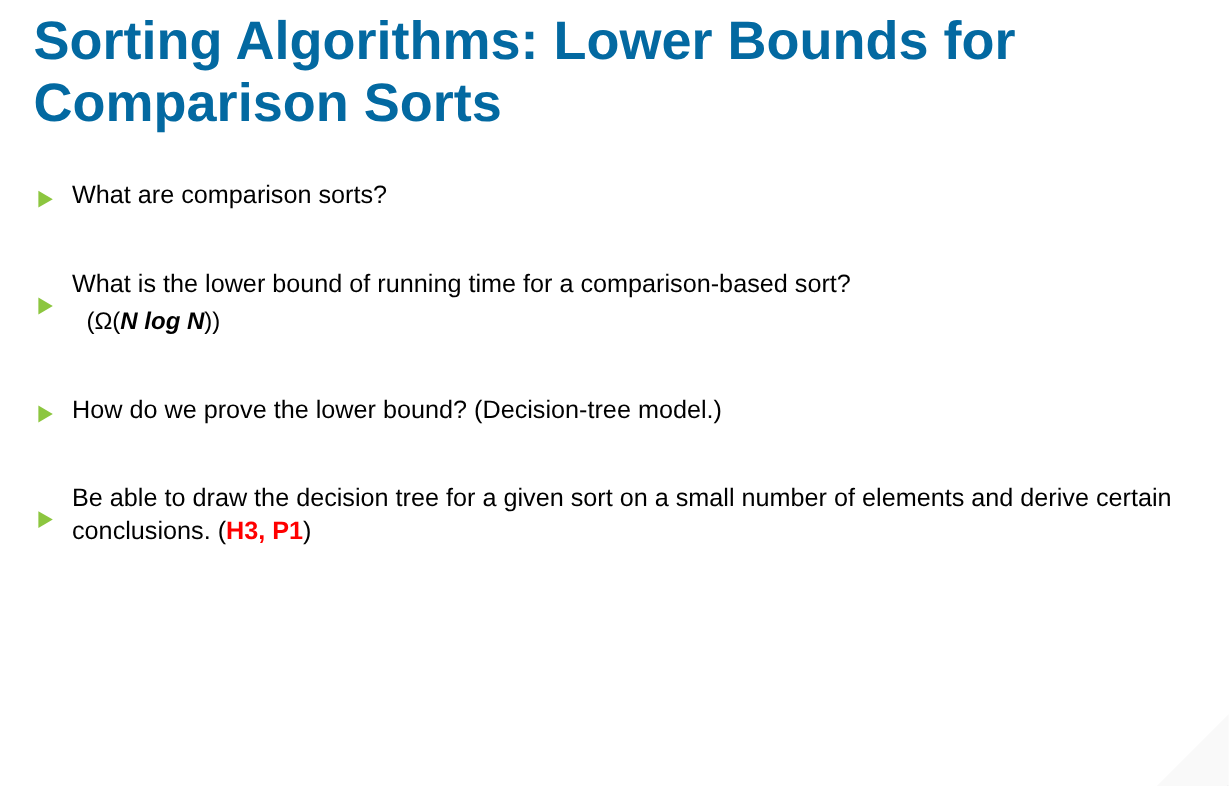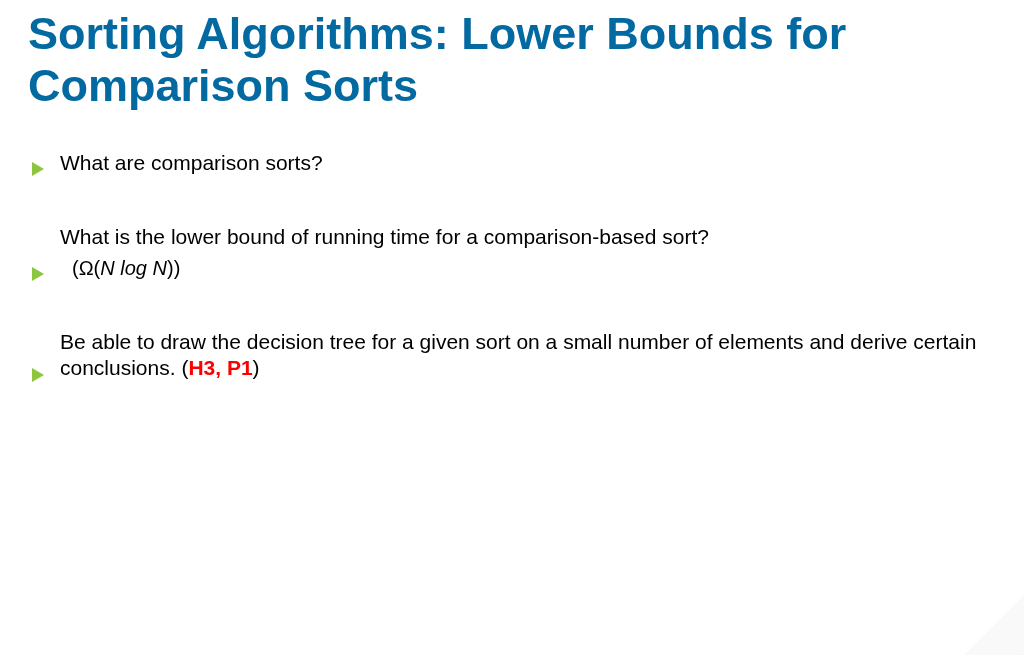--- a/index.html
+++ b/index.html
@@ -27,21 +27,21 @@
     margin: 8px 0 38px 0;
     letter-spacing: 0px;
   }
   .bullets {
     list-style: none;
     margin: 0;
     padding: 0;
   }
   .bullets > li {
     display: flex;
-    align-items: flex-end;
+    align-items: center;
     margin-bottom: 48px;
     font-size: 21px;
     line-height: 1.25;
     color: #000000;
   }
   .bullets > li:nth-child(2) { margin-bottom: 48px; }
   .bullets > li:last-child { margin-bottom: 0; margin-top: 37px; }
   .arrow {
     flex: 0 0 auto;
     width: 0;
@@ -53,21 +53,21 @@
     margin-right: 16px;
     margin-left: 4px;
   }
   .body-text { flex: 1; }
   .subtext {
     display: block;
     margin-top: 6px;
     margin-left: 12px;
     font-size: 20px;
   }
-  .em-italic { font-style: italic; font-weight: 400; }
+  .em-italic { font-style: italic; font-weight: 700; }
   .red { color: #ff0000; font-weight: 700; }
   
   .corner {
     position: absolute;
     right: 0;
     bottom: 0;
     width: 0;
     height: 0;
     border-right: 60px solid #f5f5f5;
     border-top: 60px solid transparent;
@@ -100,20 +100,24 @@
     <li>
       <span class="arrow"></span>
       <span class="body-text">
         <span>What is the lower bound of running time for a comparison-based sort?</span>
         <span class="subtext">
           <span>(Ω(</span><span class="em-italic">N log N</span><span>))</span>
         </span>
       </span>
     </li>
 
+    <li>
+      <span class="arrow"></span>
+      <span class="body-text">How do we prove the lower bound? (Decision-tree model.)</span>
+    </li>
 
 
     <li>
       <span class="arrow"></span>
       <span class="body-text">
         <span>Be able to draw the decision tree for a given sort on a small number of elements and derive certain conclusions. (</span><span class="red">H3, P1</span><span>)</span>
       </span>
     </li>
 
   </ul>

